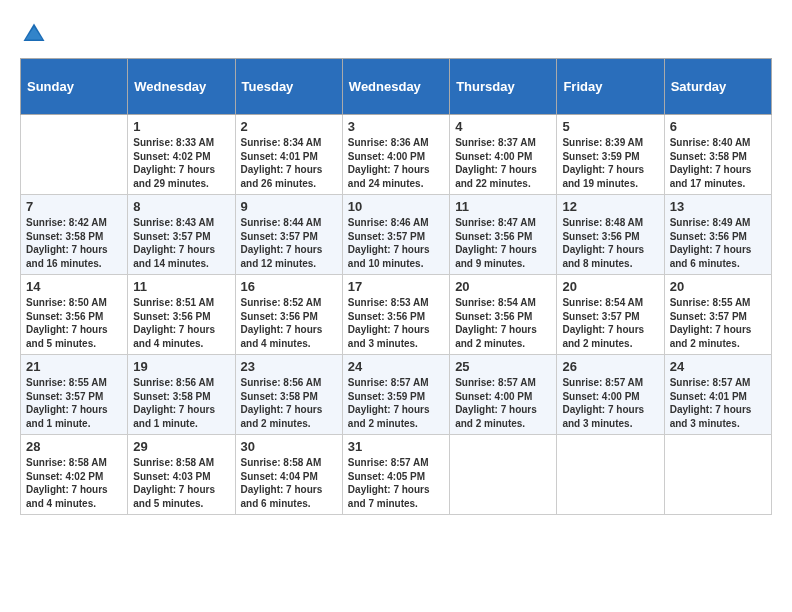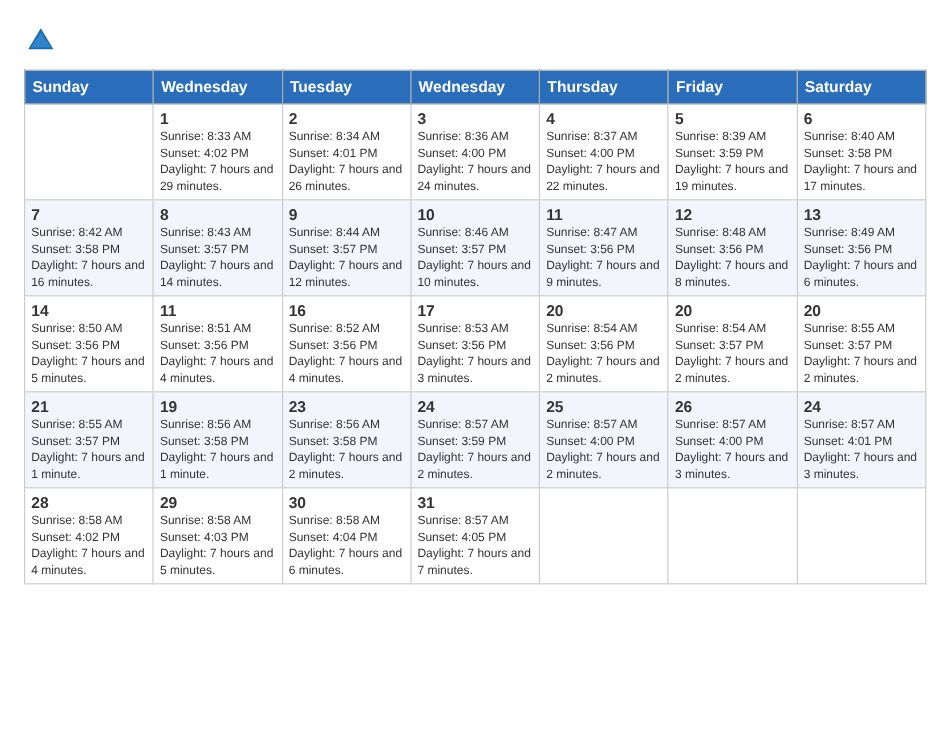--- a/index.html
+++ b/index.html
@@ -58,40 +58,41 @@
     .calendar {
       width: 100%;
       border-collapse: collapse;
     }
     .calendar th {
       background-color: #2a6ebb;
       color: #fff;
       font-size: 13px;
       font-weight: bold;
       text-align: left;
-      padding: 6px 6px;
+      padding: 20px 6px;
       border: 1px solid #aaa;
     }
     .calendar td {
       border: 1px solid #ccc;
       vertical-align: top;
       padding: 4px 5px;
       width: calc(100% / 7);
       height: 80px;
     }
     .day-num {
       font-size: 13px;
       font-weight: bold;
       color: #333;
       margin-bottom: 2px;
     }
     .day-info {
       font-size: 10px;
       color: #333;
       line-height: 1.35;
+      font-weight: bold;
     }
     .empty-cell {
       background: #f9f9f9;
     }
     .row-even td {
       background-color: #ffffff;
     }
     .row-odd td {
       background-color: #f2f6fc;
     }

